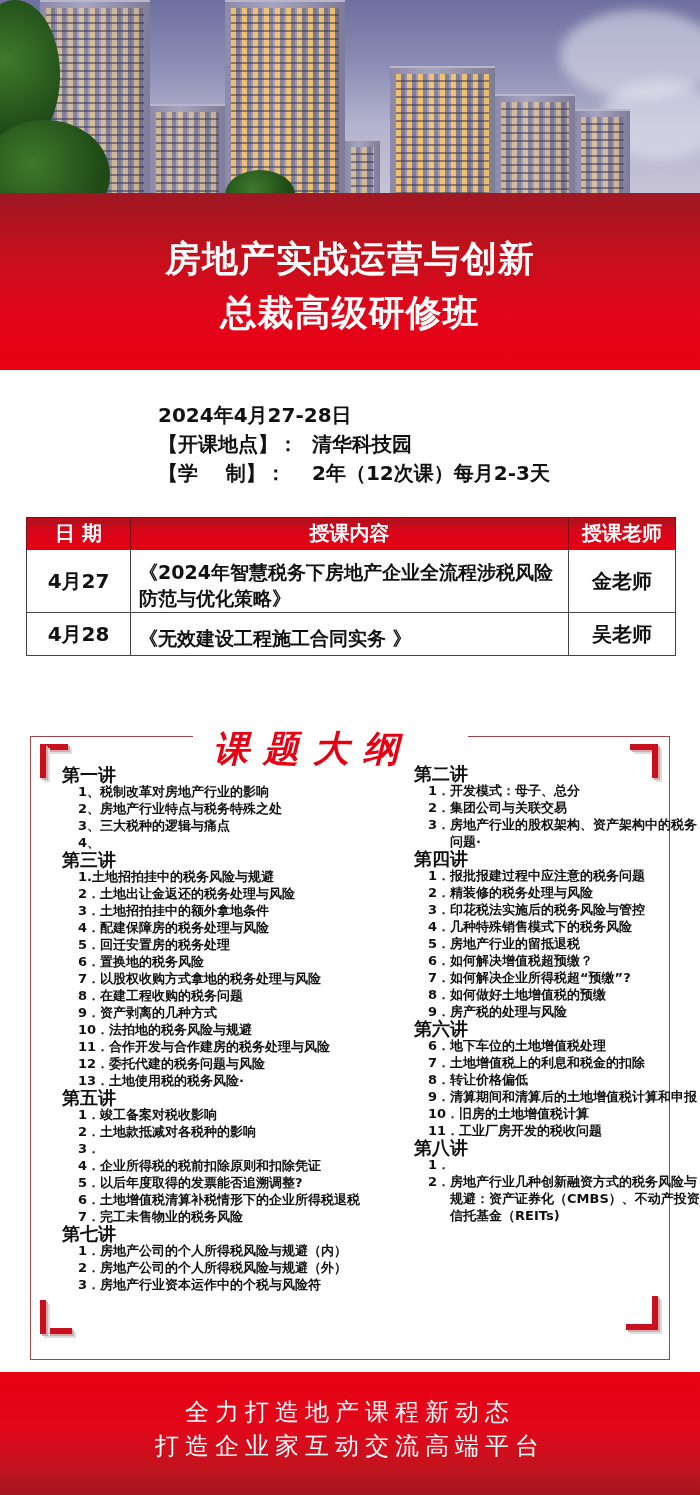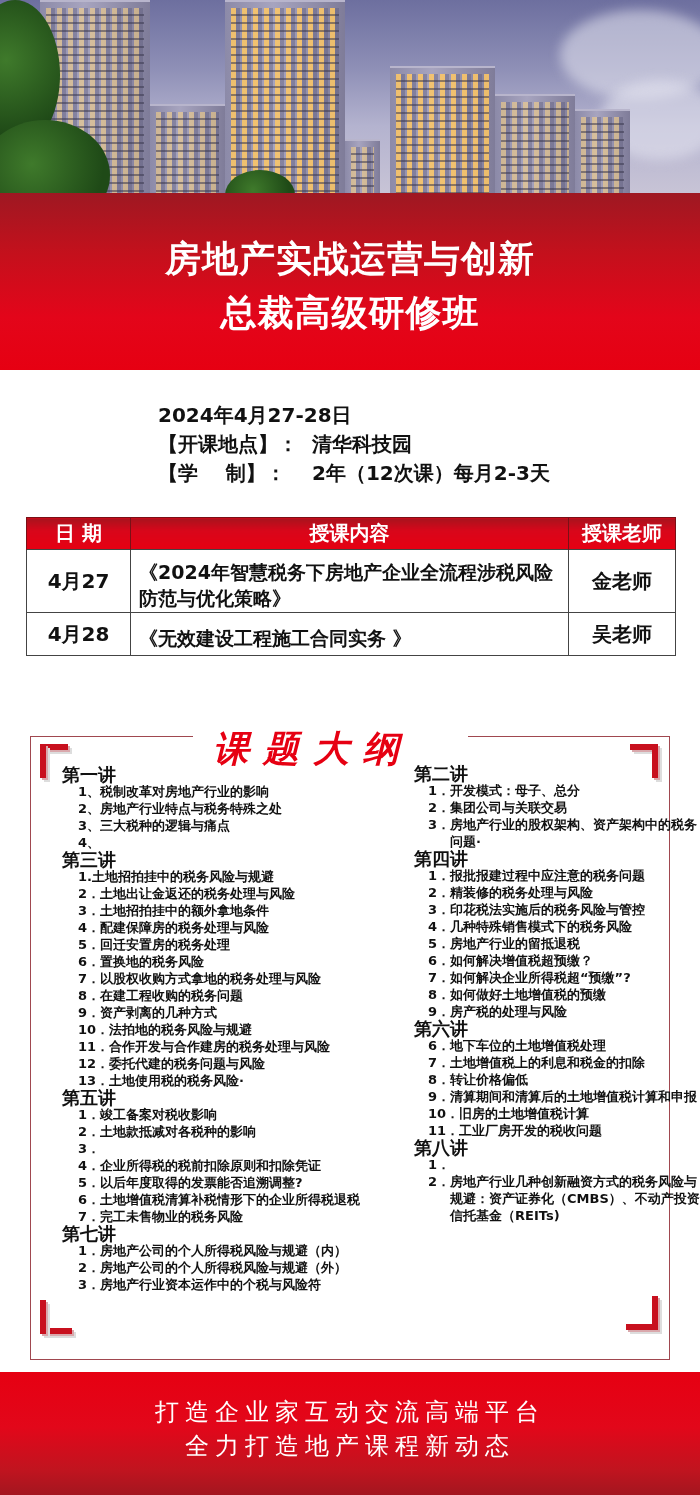--- a/index.html
+++ b/index.html
@@ -382,15 +382,15 @@
     <div class="lecture-item">
       <span class="num">1．</span>
     </div>
     <div class="lecture-item">
       <span class="num">2．</span>
       <span class="txt">房地产行业几种创新融资方式的税务风险与规避：资产证券化（CMBS）、不动产投资信托基金（REITs)</span>
     </div>
   </div>
 
 <div class="footer">
+  <div class="line">全力打造地产课程新动态</div>
   <div class="line">打造企业家互动交流高端平台</div>
-  <div class="line">全力打造地产课程新动态</div>
 </div>
 
 </body></html>

